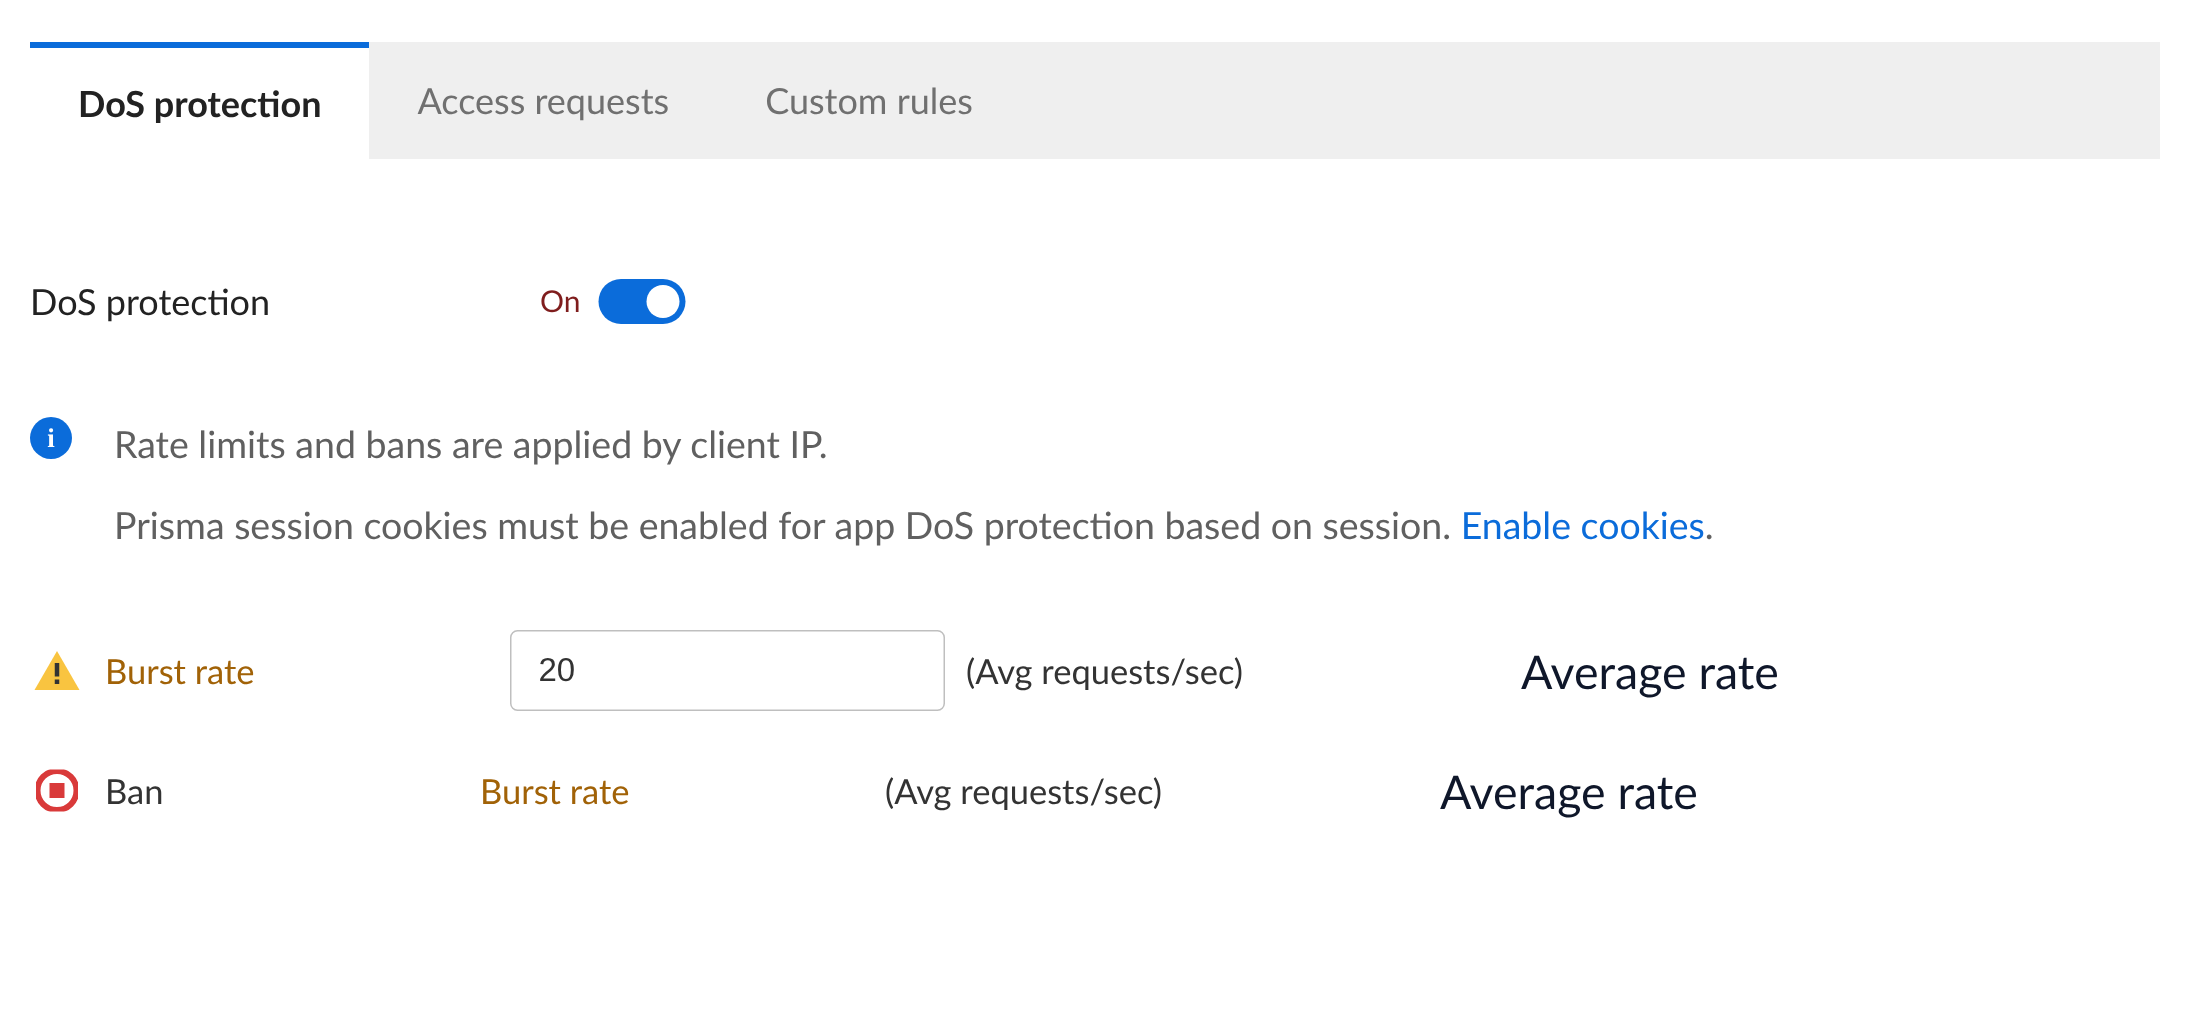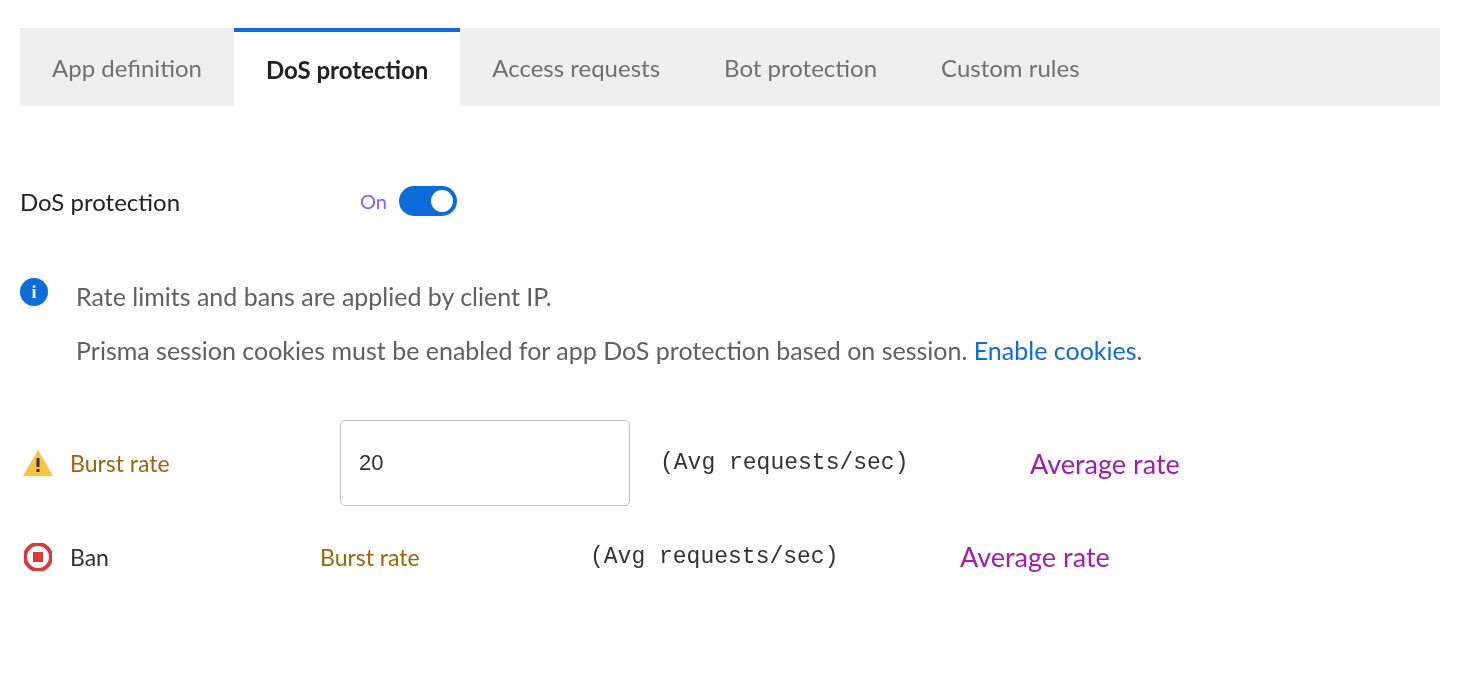--- a/index.html
+++ b/index.html
@@ -49,21 +49,21 @@
     .dos-row {
       margin-bottom: 60px;
     }
     .section-title {
       font-size: 24px;
       color: #222;
       width: 340px;
     }
     .toggle-label {
       font-size: 20px;
-      color: #8b5cf6;
+      color: #7f1d1d;
       margin-right: 12px;
     }
     .toggle {
       width: 58px;
       height: 30px;
       background: #0b6cda;
       border-radius: 15px;
       position: relative;
       cursor: pointer;
     }
@@ -132,49 +132,46 @@
       color: #333;
       width: 250px;
     }
     .rate-sublabel {
       font-size: 23px;
       color: #a16207;
       width: 270px;
     }
     .rate-input {
       width: 290px;
-      height: 86px;
+      height: 54px;
       border: 1px solid #bfbfbf;
       border-radius: 5px;
       padding: 0 18px;
       font-size: 22px;
       color: #333;
       outline: none;
-      margin-right: 30px;
+      margin-right: 14px;
     }
     .rate-unit {
       font-size: 23px;
       color: #333;
       width: 370px;
-      font-family: Liberation Mono, monospace;
     }
     .rate-avg {
-      font-size: 27px;
-      color: #a21caf;
+      font-size: 31px;
+      color: #0f172a;
     }
   </style>
 </head>
 <body>
 
 <div class="container">
   <div class="tabs">
-    <div class="tab">App definition</div>
     <div class="tab active">DoS protection</div>
     <div class="tab">Access requests</div>
-    <div class="tab">Bot protection</div>
     <div class="tab">Custom rules</div>
   </div>
 
   <div class="content">
     <div class="row dos-row">
       <div class="section-title">DoS protection</div>
       <span class="toggle-label">On</span>
       <div class="toggle">
         <div class="toggle-knob"></div>
       </div>

